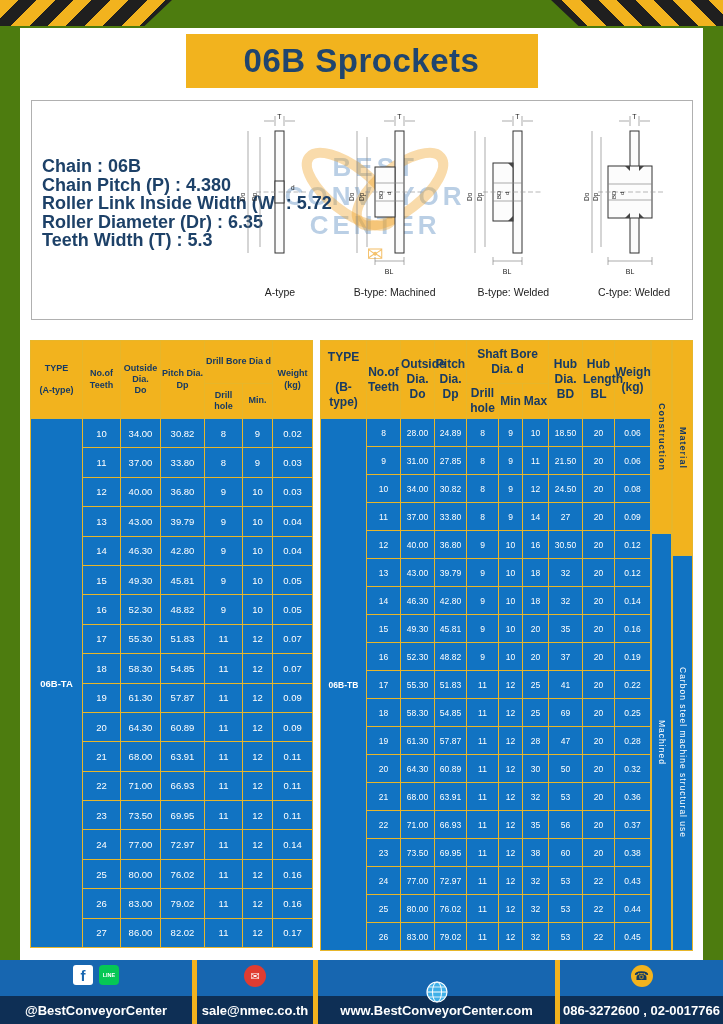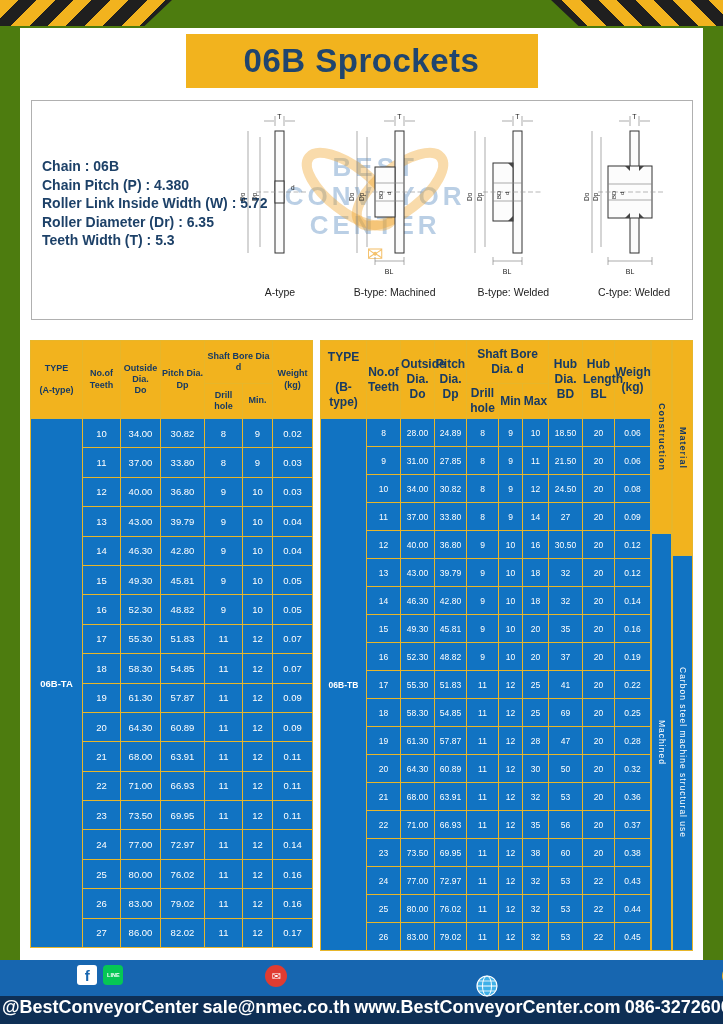--- a/index.html
+++ b/index.html
@@ -15,21 +15,21 @@
   .title-banner {position:absolute;left:50%;transform:translateX(-50%);top:6px;width:352px;height:54px;background:#f2b31e;display:flex;align-items:center;justify-content:center;}
   .title-banner h1 {margin:0;font-size:33px;color:#20456e;letter-spacing:0.5px;font-weight:bold;}
 
   .diagram-box {position:absolute;left:11px;top:72px;width:660px;height:218px;border:1px solid #b0b0b0;background:#fff;}
   .watermark {position:absolute;left:52%;top:50%;transform:translate(-50%,-50%);text-align:center;z-index:1;width:300px;}
   .watermark svg {position:absolute;left:50%;top:-16px;transform:translateX(-50%);}
   .wm-text {font-size:26px;font-weight:bold;color:rgba(47,110,177,0.33);letter-spacing:4px;line-height:1.12;}
   .wm-mail {font-size:20px;color:rgba(240,166,46,0.7);margin-top:2px;}
 
   .specs {position:absolute;left:10px;top:56px;z-index:2;}
-  .spec-line {font-size:14px;font-weight:bold;color:#1d4168;line-height:18.5px;}
+  .spec-line {font-size:18px;font-weight:bold;color:#1d4168;line-height:18.5px;}
 
   .drawings {position:absolute;right:6px;top:10px;width:452px;display:flex;justify-content:space-between;z-index:2;}
   .drawing {display:flex;flex-direction:column;align-items:center;}
   .caption {font-size:10.5px;color:#222;margin-top:1px;}
   svg text {font-family:"Liberation Sans",sans-serif;fill:#222;}
   .dim {stroke:#888;stroke-width:0.7;fill:none;}
   .cl {stroke:#999;stroke-width:0.7;stroke-dasharray:5 2.5;}
   .part {fill:#fcfcfc;stroke:#333;stroke-width:1;}
   .weld {fill:#444;}
 
@@ -62,21 +62,21 @@
   .footer-bg-top {position:absolute;top:0;left:0;width:100%;height:36px;background:#1766b0;}
   .footer-bg-bottom {position:absolute;bottom:0;left:0;width:100%;height:28px;background:#0e2f55;}
   .footer-row {position:absolute;top:0;left:0;width:100%;height:100%;display:flex;}
   .f-item {display:flex;flex-direction:column;align-items:center;justify-content:space-between;padding:5px 2px 6px;}
   .f-i1 {flex:0 0 188px;}
   .f-i2 {flex:0 0 112px;}
   .f-i3 {flex:0 0 233px;justify-content:flex-end;}
   .f-i4 {flex:1;}
   .f-sep {width:5px;height:100%;background:#f2b31e;}
   .f-icons {display:flex;gap:6px;align-items:center;}
-  .f-text {color:#fff;font-weight:bold;font-size:18px;white-space:nowrap;}
+  .f-text {color:#fff;font-weight:bold;font-size:13px;white-space:nowrap;}
   .icon {display:flex;align-items:center;justify-content:center;}
   .icon-fb {width:20px;height:20px;border-radius:3px;background:#fff;color:#1766b0;font-weight:bold;font-size:15px;}
   .icon-line {width:20px;height:20px;border-radius:4px;background:#06c755;color:#fff;font-weight:bold;font-size:5.5px;}
   .icon-mail {width:22px;height:22px;border-radius:50%;background:#e03c31;color:#fff;font-size:11px;}
   .icon-phone {width:22px;height:22px;border-radius:50%;background:#f2b31e;color:#123a63;font-size:12px;}
 </style>
 </head>
 <body>
 
 <div class="page">
@@ -234,21 +234,21 @@
             <th rowspan="2">TYPE
 
 (A-type)</th>
             <th rowspan="2">No.of
 Teeth</th>
             <th rowspan="2">Outside
 Dia.
 Do</th>
             <th rowspan="2">Pitch Dia.
 Dp</th>
-            <th colspan="2">Shaft Bore Dia d</th>
+            <th colspan="2">Drill Bore Dia d</th>
             <th rowspan="2">Weight
 (kg)</th>
           </tr>
           <tr class="hrow2">
             <th>Drill hole</th>
             <th>Min.</th>
           </tr>
         </thead>
         <tbody id="body-a">
             <tr>

